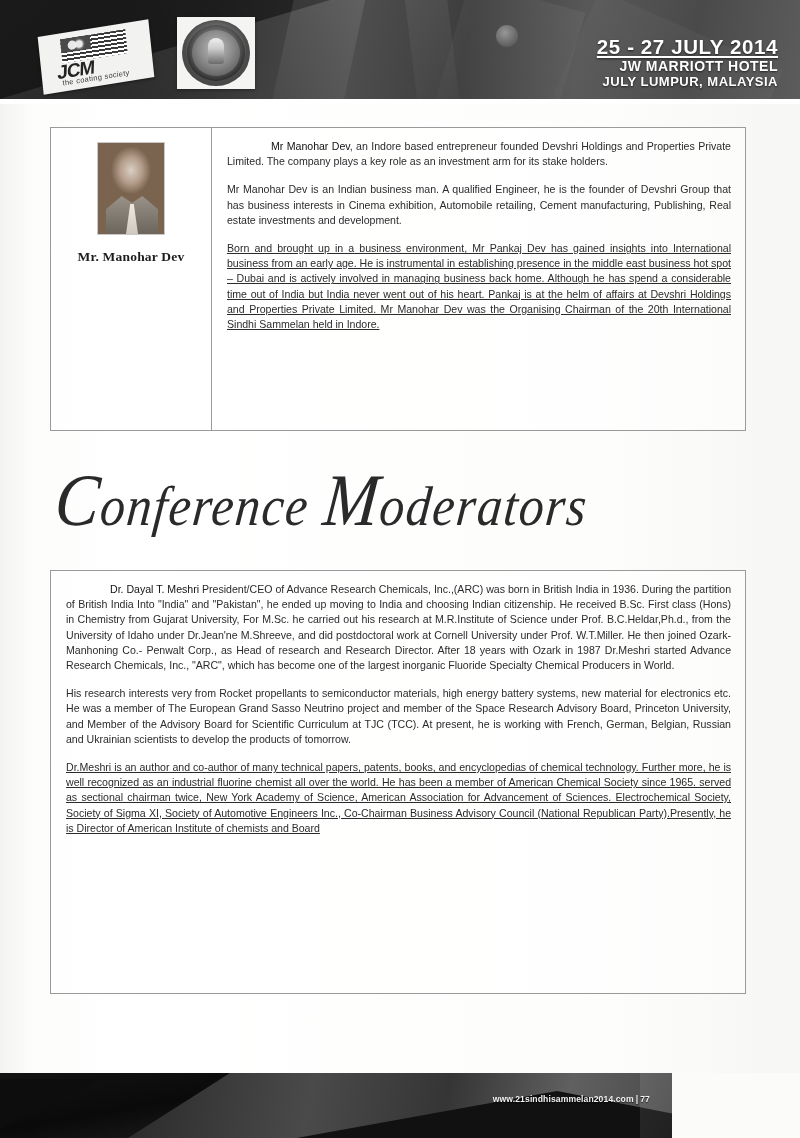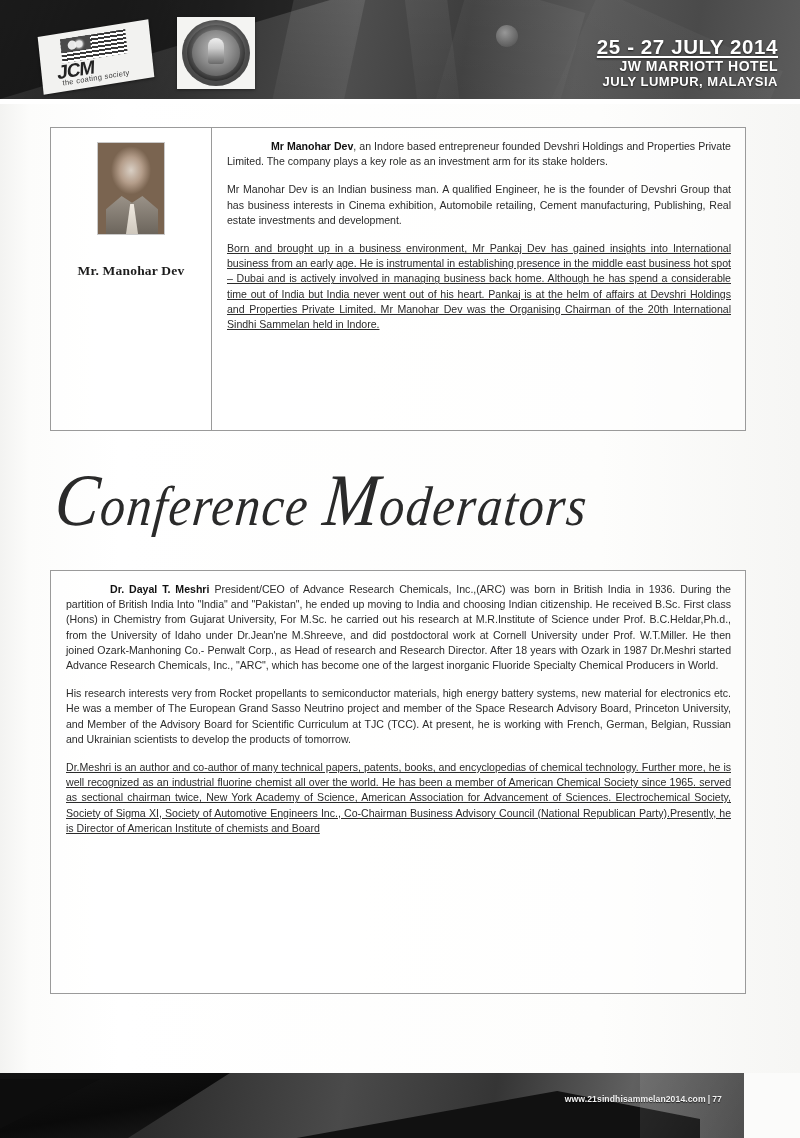--- a/index.html
+++ b/index.html
@@ -244,21 +244,21 @@
   .portrait-2::before {
     content: "";
     position: absolute;
     left: 24px; bottom: 0;
     width: 20px; height: 24px;
     background: linear-gradient(180deg, #f4f1ea, #d6d1c6);
     z-index: 2;
     clip-path: polygon(30% 0, 70% 0, 100% 100%, 0 100%);
   }
   .bio-name {
-    margin-top: 28px;
+    margin-top: 14px;
     font-family: "Liberation Serif", serif;
     font-weight: 700;
     font-size: 13.5px;
     color: #1c1c1c;
     letter-spacing: .2px;
     text-align: center;
   }
 
   .bio-text-col {
     flex: 1 1 auto;
@@ -270,21 +270,21 @@
     font-family: "Liberation Sans", sans-serif;
     font-size: 10.6px;
     line-height: 15.2px;
     color: #2b2b2b;
     text-align: justify;
     text-justify: inter-word;
     letter-spacing: -0.02px;
   }
   .bio-text-col p:last-child { margin-bottom: 0; text-decoration: underline; }
   .bio-text-col b, .bio-text-col strong {
-    font-weight: 700;
+    font-weight: 400;
     color: #111;
     padding-left: 44px;
   }
 
   
   .section-heading {
     position: absolute;
     left: 52px;
     top: 376px;
     font-family: "Liberation Serif", serif;
@@ -299,21 +299,21 @@
   }
   .section-heading .cap {
     font-size: 66px;
     line-height: 0;
   }
 
   
   .footer-band {
     position: absolute;
     left: 0; top: 1073px;
-    width: 744px; height: 65px;
+    width: 672px; height: 65px;
     background:
       linear-gradient(100deg, #3a3a3a 0%, #2c2c2c 20%, #4a4a4a 46%, #353535 66%, #606060 84%, #4a4a4a 100%);
     overflow: hidden;
   }
   .ftr-wedge-a {
     position: absolute;
     left: -20px; top: 6px;
     width: 0; height: 0;
     border-left: 120px solid #0d0d0d;
     border-bottom: 60px solid transparent;

